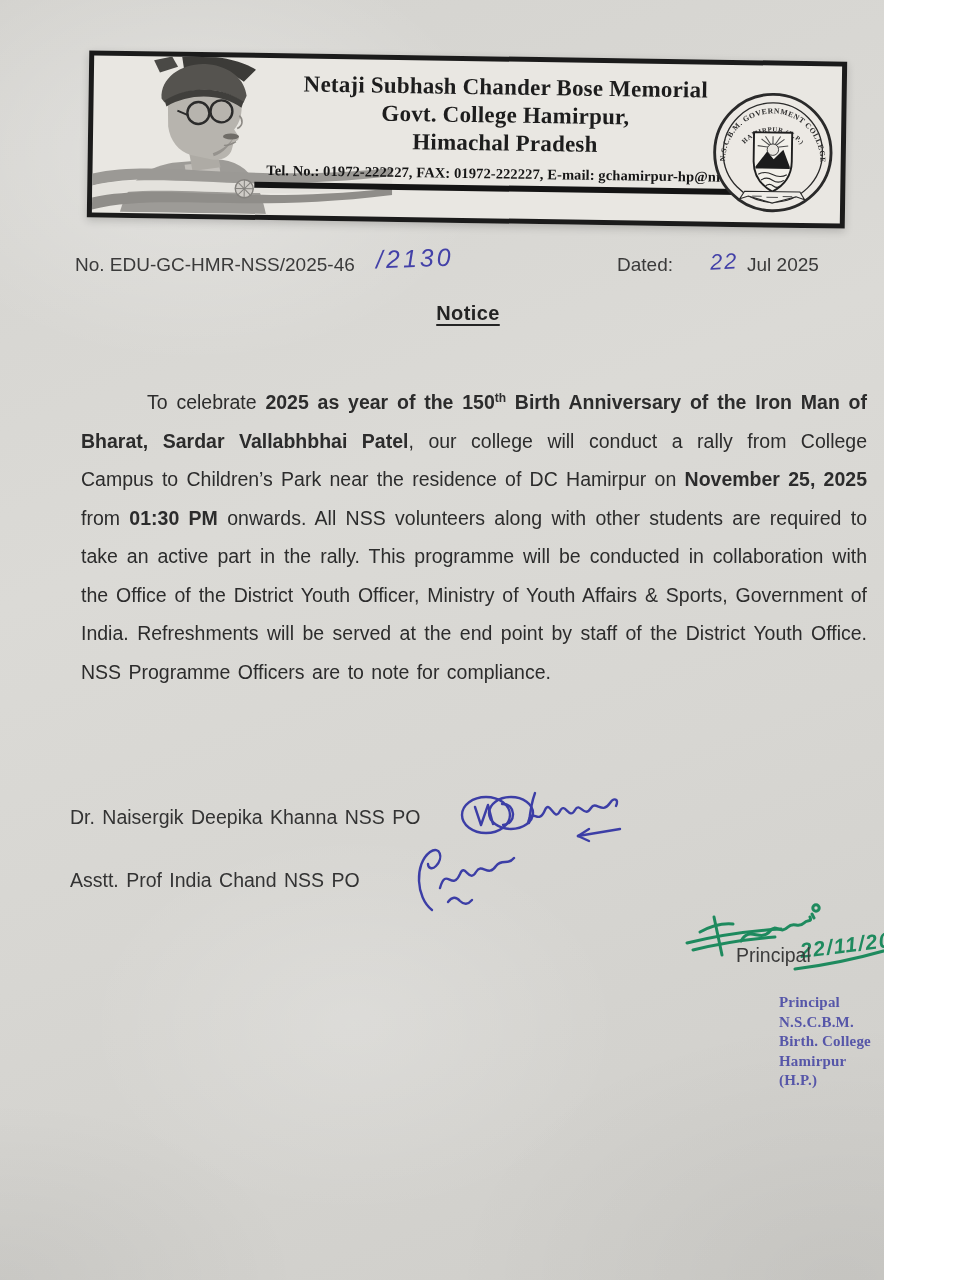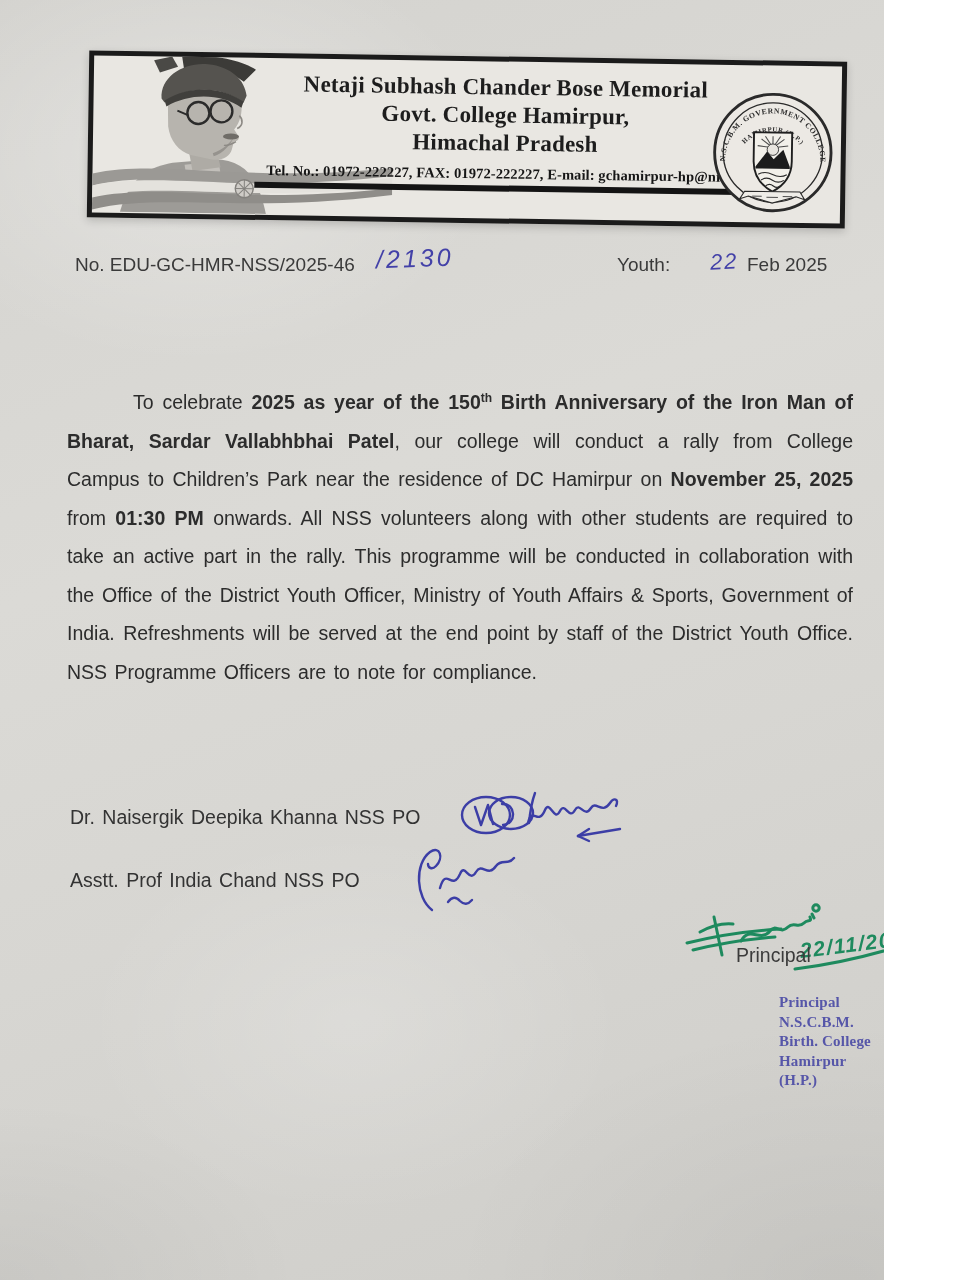--- a/index.html
+++ b/index.html
@@ -37,21 +37,21 @@
               font-style:italic; letter-spacing:2px; transform:rotate(-3deg); }
   .date-rest{ position:absolute; left:747px; top:254px; font-size:19px; color:#3a3a3a; }
   
   .notice-title {
     position:absolute; left:0; top:302px; width:936px; text-align:center;
     font-size:20px; font-weight:bold; color:#242424; letter-spacing:0.4px;
     text-decoration:underline; text-decoration-thickness:2px; text-underline-offset:4px;
   }
   
   .body-text {
-    position:absolute; left:67px; top:383px; width:786px;
+    position:absolute; left:81px; top:383px; width:786px;
     font-size:19.5px; line-height:38.5px; text-align:justify; text-indent:66px;
     color:#2c2c2c; word-spacing:2px;
   }
   .b { font-weight:bold; }
   .body-text sup { font-size:12px; line-height:0; }
   
   .sig-name-1 { position:absolute; left:70px; top:806px; font-size:19.5px; word-spacing:2px; color:#333;text-align:center; }
   .sig-name-2 { position:absolute; left:70px; top:869px; font-size:19.5px; word-spacing:2px; color:#333; }
   .sig1-svg { position:absolute; left:458px; top:783px; width:178px; height:64px; }
   .sig2-svg { position:absolute; left:405px; top:844px; width:112px; height:74px; }
@@ -164,24 +164,25 @@
           <path d="M44,111 L54,111"></path>
             <path d="M59,112 L71,112"></path>
             <path d="M76,111 L86,111"></path>
         </g>
       </g>
     </svg>
   </div>
 
   <div class="ref-no">No. EDU-GC-HMR-NSS/2025-46</div>
   <div class="ref-hw">/2130</div>
-  <div class="dated">Youth:</div>
+  <div class="dated">Dated:</div>
   <div class="date-day">22</div>
-  <div class="date-rest">Feb 2025</div>
-
+  <div class="date-rest">Jul 2025</div>
+
+  <div class="notice-title">Notice</div>
 
   <p class="body-text"><span>To celebrate </span><span class="b">2025 as year of the 150</span><sup class="b">th</sup><span class="b"> Birth Anniversary of the Iron Man of Bharat, Sardar Vallabhbhai Patel</span><span>, our college will conduct a rally from College Campus to Children’s Park near the residence of DC Hamirpur on </span><span class="b">November 25, 2025</span><span> from </span><span class="b">01:30 PM</span><span> onwards. All NSS volunteers along with other students are required to take an active part in the rally. This programme will be conducted in collaboration with the Office of the District Youth Officer, Ministry of Youth Affairs &amp; Sports, Government of India. Refreshments will be served at the end point by staff of the District Youth Office. NSS Programme Officers are to note for compliance.</span></p>
 
   <div class="sig-name-1">Dr. Naisergik Deepika Khanna NSS PO</div>
   <svg class="sig1-svg" viewBox="0 0 178 64">
     <ellipse class="ink-stroke" cx="28" cy="32" rx="24" ry="18"></ellipse>
     <ellipse class="ink-stroke" cx="53" cy="30" rx="22" ry="16"></ellipse>
     <path class="ink-stroke" d="M17,24 L23,42 L30,22 L35,41"></path>
     <path class="ink-stroke" d="M44,21 C58,20 59,41 45,42"></path>
     <path class="ink-stroke" d="M71,40 C72,30 74,18 77,10"></path>

